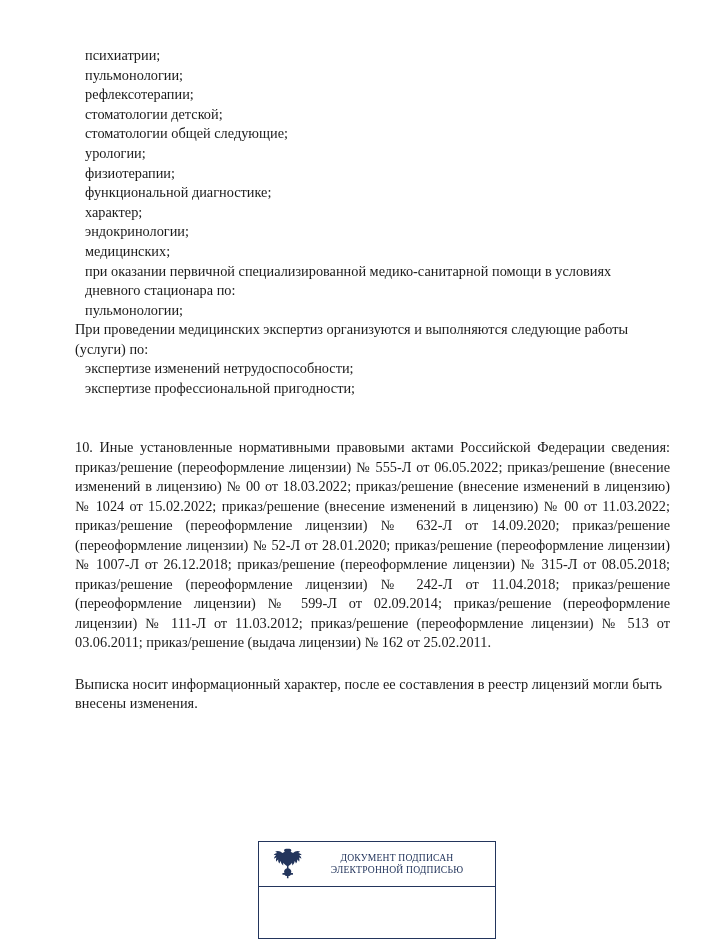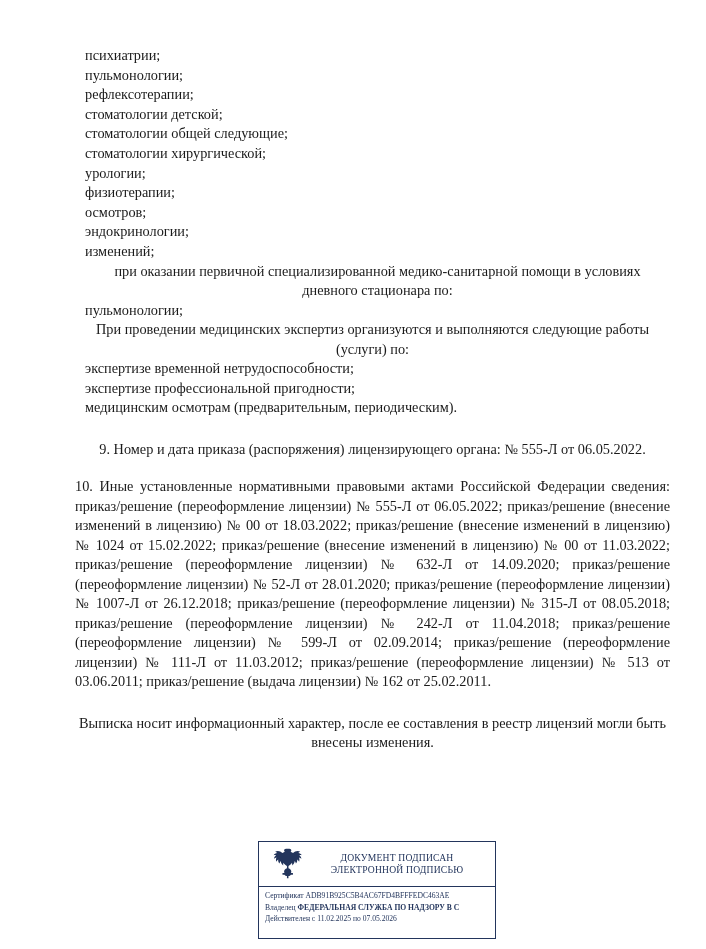--- a/index.html
+++ b/index.html
@@ -30,21 +30,21 @@
   .spec-list li {
     font-size: 14.3px;
     line-height: 19.6px;
     white-space: nowrap;
     padding-left: 10px;
   }
   .para {
     font-size: 14.3px;
     line-height: 19.5px;
     margin: 0;
-    text-align: center;
+    text-align: left;
   }
   .para.indent {
     padding-left: 10px;
   }
   .gap-18 { height: 18px; }
   .gap-22 { height: 22px; }
   .justify {
     text-align: justify;
   }
   .stamp-wrap {
@@ -109,46 +109,42 @@
 <body>
 
 <div class="page">
 
   <ul class="spec-list">
     <li>психиатрии;</li>
     <li>пульмонологии;</li>
     <li>рефлексотерапии;</li>
     <li>стоматологии детской;</li>
     <li>стоматологии общей следующие;</li>
-    <li>стоматологии хирургической;</li>
     <li>урологии;</li>
     <li>физиотерапии;</li>
-    <li>осмотров;</li>
+    <li>функциональной диагностике;</li>
+    <li>характер;</li>
     <li>эндокринологии;</li>
-    <li>изменений;</li>
+    <li>медицинских;</li>
   </ul>
 
   <p class="para indent">при оказании первичной специализированной медико-санитарной помощи в условиях дневного стационара по:</p>
   <ul class="spec-list">
     <li>пульмонологии;</li>
   </ul>
 
   <p class="para">При проведении медицинских экспертиз организуются и выполняются следующие работы (услуги) по:</p>
   <ul class="spec-list">
-    <li>экспертизе временной нетрудоспособности;</li>
+    <li>экспертизе изменений нетрудоспособности;</li>
     <li>экспертизе профессиональной пригодности;</li>
   </ul>
 
-  <ul class="spec-list">
-    <li>медицинским осмотрам (предварительным, периодическим).</li>
-  </ul>
 
   <div class="gap-22"></div>
 
-  <p class="para">9. Номер и дата приказа (распоряжения) лицензирующего органа: № 555-Л от 06.05.2022.</p>
 
   <div class="gap-18"></div>
 
   <p class="para justify">10. Иные установленные нормативными правовыми актами Российской Федерации сведения: приказ/решение (переоформление лицензии) № 555-Л от 06.05.2022; приказ/решение (внесение изменений в лицензию) № 00 от 18.03.2022; приказ/решение (внесение изменений в лицензию) № 1024 от 15.02.2022; приказ/решение (внесение изменений в лицензию) № 00 от 11.03.2022; приказ/решение (переоформление лицензии) № 632-Л от 14.09.2020; приказ/решение (переоформление лицензии) № 52-Л от 28.01.2020; приказ/решение (переоформление лицензии) № 1007-Л от 26.12.2018; приказ/решение (переоформление лицензии) № 315-Л от 08.05.2018; приказ/решение (переоформление лицензии) № 242-Л от 11.04.2018; приказ/решение (переоформление лицензии) № 599-Л от 02.09.2014; приказ/решение (переоформление лицензии) № 111-Л от 11.03.2012; приказ/решение (переоформление лицензии) № 513 от 03.06.2011; приказ/решение (выдача лицензии) № 162 от 25.02.2011.</p>
 
   <div class="gap-22"></div>
 
   <p class="para">Выписка носит информационный характер, после ее составления в реестр лицензий могли быть внесены изменения.</p>
 
   <div class="stamp-wrap">
@@ -160,27 +156,16 @@
               <path d="M20 4 c-1.2 0-2 .8-2 1.8 0 .6.3 1.1.8 1.4l-2.6 1.3c-1.3-1.4-3-2.2-4.8-2.2-1.1 0-2 .3-2.8.8.9.2 1.6.7 2 1.4-1.5.2-2.8 1-3.6 2.2.9-.3 1.8-.3 2.6 0-1.3.9-2.1 2.3-2.2 3.9.7-.8 1.6-1.3 2.6-1.4-.7 1.3-.8 2.9-.2 4.3.4-1 1.1-1.8 2-2.3-.2 1.6.3 3.2 1.4 4.3.1-1 .5-1.9 1.2-2.6.2 1.9 1.2 3.6 2.7 4.6-.2-.9-.1-1.9.3-2.7.7 1.5 2 2.7 3.6 3.2v2.4c-1.7.3-3 1.8-3 3.6 0 .6.1 1.1.4 1.6h-2.1v1.6h2.1c.6.8 1.5 1.4 2.6 1.5v2.2h1.6v-2.2c1.1-.1 2-.7 2.6-1.5h2.1v-1.6h-2.1c.3-.5.4-1 .4-1.6 0-1.8-1.3-3.3-3-3.6v-2.4c1.6-.5 2.9-1.7 3.6-3.2.4.8.5 1.8.3 2.7 1.5-1 2.5-2.7 2.7-4.6.7.7 1.1 1.6 1.2 2.6 1.1-1.1 1.6-2.7 1.4-4.3.9.5 1.6 1.3 2 2.3.6-1.4.5-3-.2-4.3 1 .1 1.9.6 2.6 1.4-.1-1.6-.9-3-2.2-3.9.8-.3 1.7-.3 2.6 0-.8-1.2-2.1-2-3.6-2.2.4-.7 1.1-1.2 2-1.4-.8-.5-1.7-.8-2.8-.8-1.8 0-3.5.8-4.8 2.2l-2.6-1.3c.5-.3.8-.8.8-1.4 0-1-.8-1.8-2-1.8z"></path>
             </g>
           </svg>
         </div>
         <div class="stamp-title">
           <div>ДОКУМЕНТ ПОДПИСАН</div>
           <div>ЭЛЕКТРОННОЙ ПОДПИСЬЮ</div>
         </div>
       </div>
       <div class="stamp-rule"></div>
-      <div class="stamp-lines">
-        <div class="stamp-line">
-          <span>Сертификат</span>
-          <span>ADB91B925C5B4AC67FD4BFFFEDC463AE</span>
-        </div>
-        <div class="stamp-line">
-          <span>Владелец</span>
-          <b>ФЕДЕРАЛЬНАЯ СЛУЖБА ПО НАДЗОРУ В С</b>
-        </div>
-        <div class="stamp-line">Действителен с 11.02.2025 по 07.05.2026</div>
-      </div>
     </div>
   </div>
 
 </div>
 
 </body></html>

